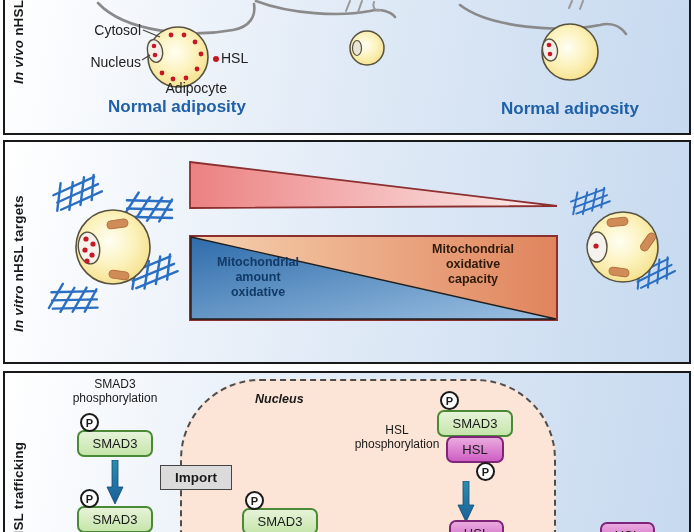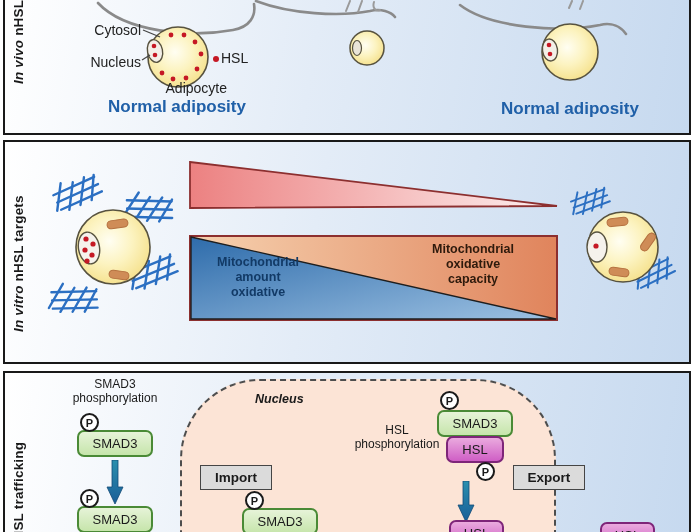--- a/index.html
+++ b/index.html
@@ -219,30 +219,29 @@
         <linearGradient id="arrG" x1="0" y1="0" x2="0" y2="1">
       <stop offset="0%" stop-color="#2a8fae"></stop>
           <stop offset="100%" stop-color="#1a5e98"></stop>
         </linearGradient>
       </defs>
     <path d="M6,0 L12,0 L12,27 L17,27 L9,44 L1,27 L6,27 Z" fill="url(#arrG)" stroke="#134a76" stroke-width="0.8"></path>
   </svg>
   <div class="pbadge" style="left:75px;top:116px;">P</div>
   <div class="gbox" style="left:72px;top:133px;">SMAD3</div>
 
-  <div class="graybox" style="left:155px;top:92px;margin-left:40px;">Import</div>
+  <div class="graybox" style="left:155px;top:92px;">Import</div>
 
   <div class="pbadge" style="left:240px;top:118px;">P</div>
   <div class="gbox" style="left:237px;top:135px;">SMAD3</div>
 
   <div class="pbadge" style="left:435px;top:18px;">P</div>
   <div class="gbox" style="left:432px;top:37px;">SMAD3</div>
   <div class="mbox" style="left:441px;top:63px;width:58px;height:27px;">HSL</div>
   <div class="pbadge" style="left:471px;top:89px;">P</div>
   <svg class="abs" style="left:452px;top:108px;z-index:2;" width="18" height="42" viewBox="0 0 18 42">
     <path d="M6,0 L12,0 L12,24 L17,24 L9,41 L1,24 L6,24 Z" fill="url(#arrG)" stroke="#134a76" stroke-width="0.8"></path>
   </svg>
   <div class="mbox" style="left:444px;top:147px;width:55px;height:26px;">HSL</div>
 
-  <div class="graybox" style="left:508px;top:92px;">Export</div>
 
   <div class="mbox" style="left:595px;top:149px;width:55px;height:26px;">HSL</div>
 </div>
 
 </body></html>

